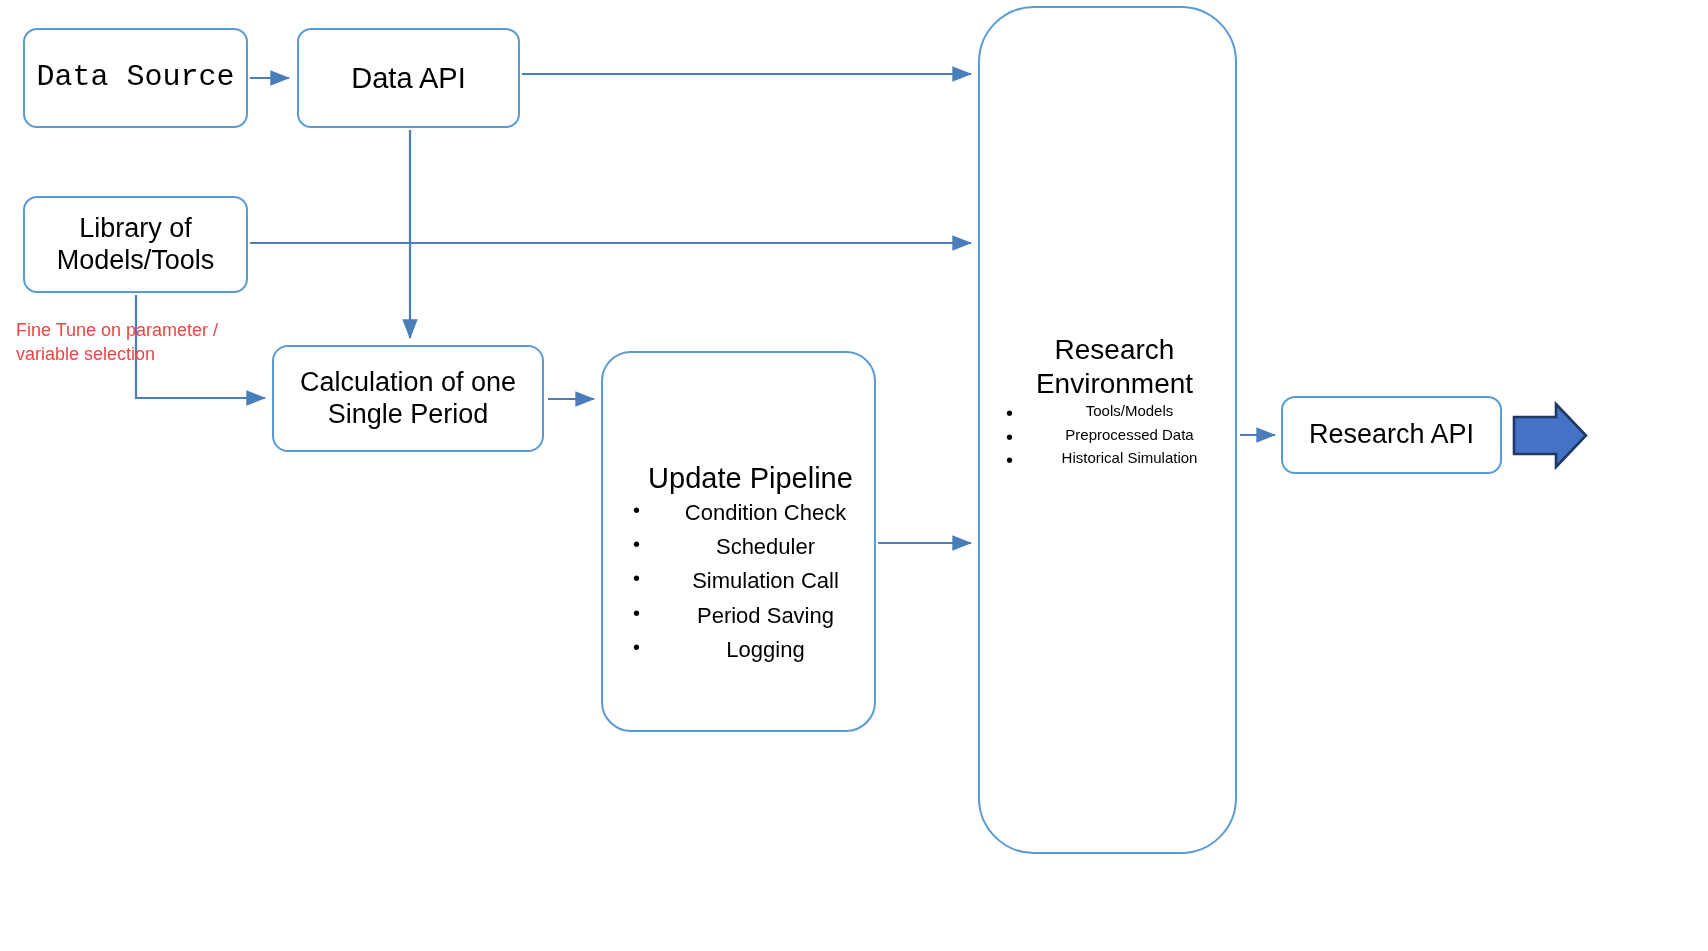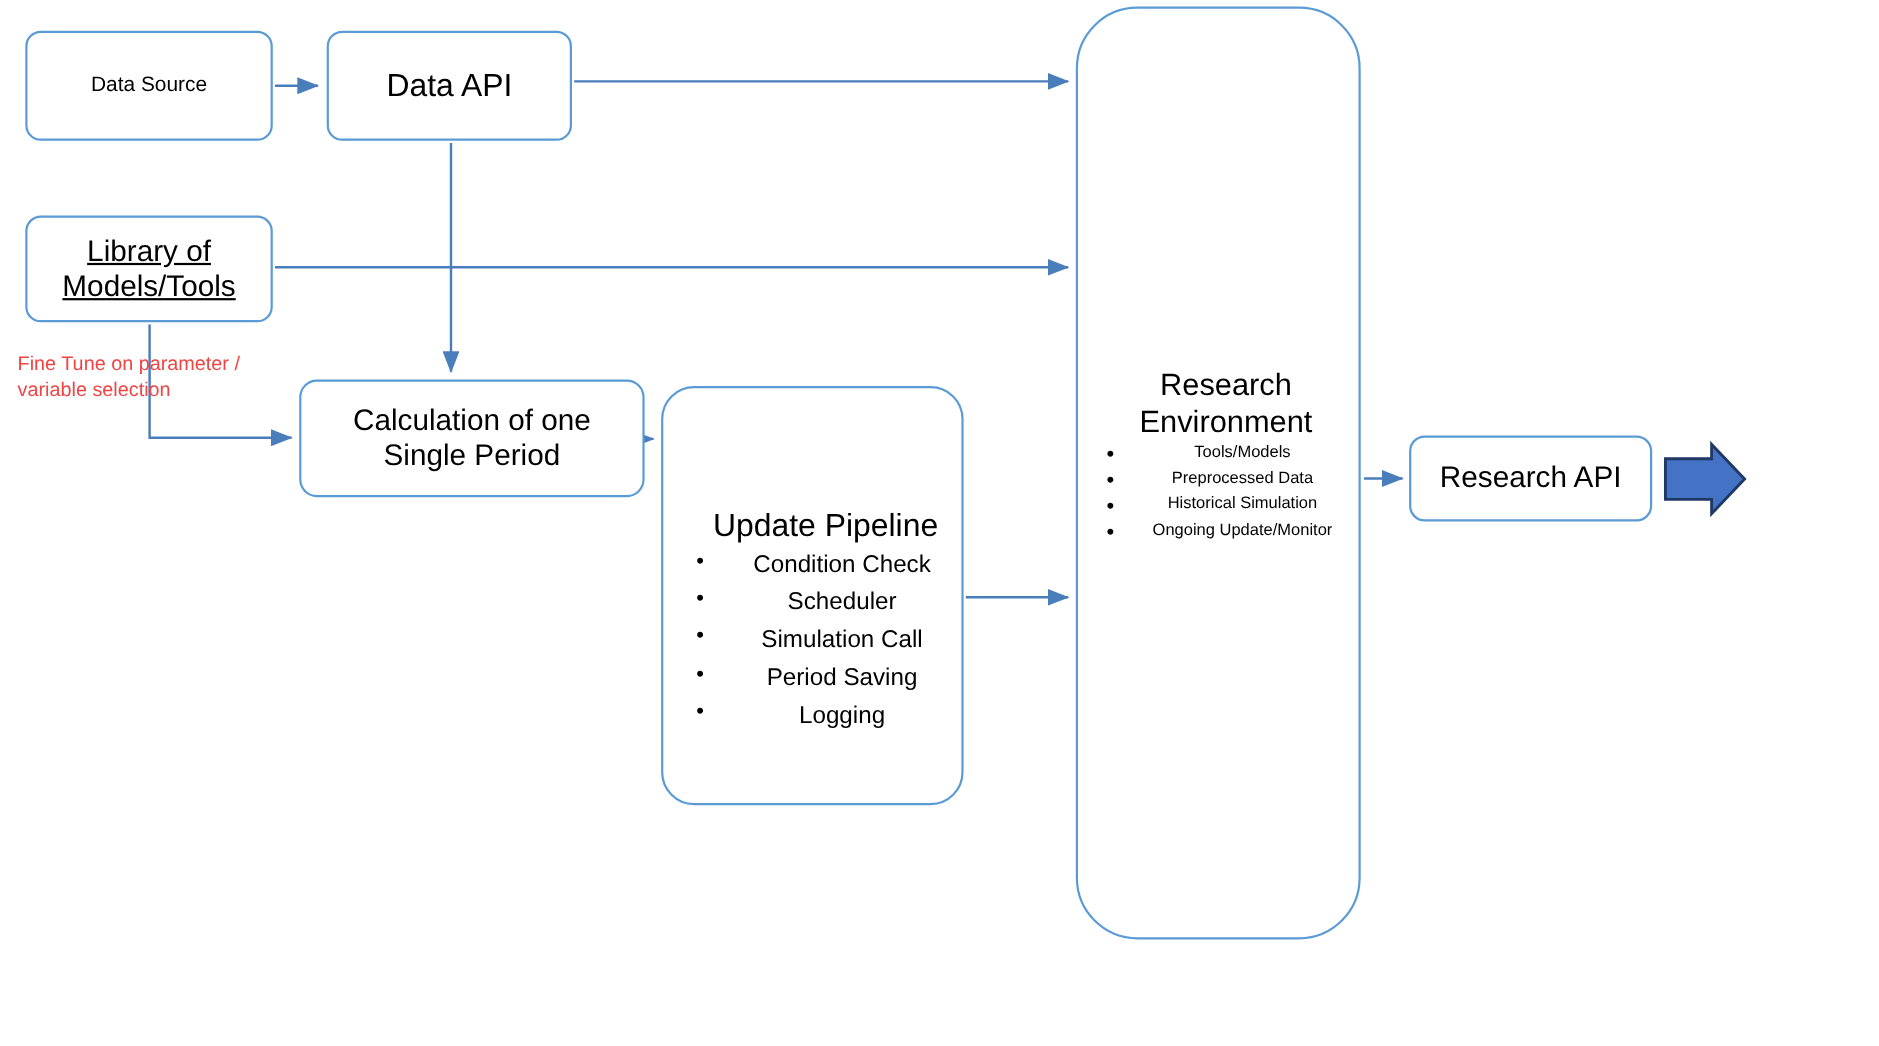--- a/index.html
+++ b/index.html
@@ -39,35 +39,35 @@
     line-height: 1.18;
   }
   .node-label {
     display: block;
     white-space: pre-line;
   }
   
   #node-data-source {
     left: 23px; top: 28px; width: 225px; height: 100px;
     border-radius: 14px;
-    font-size: 19px;
+    font-size: 30px;
+    font-family: Liberation Mono, monospace;
   }
   #node-data-api {
     left: 297px; top: 28px; width: 223px; height: 100px;
     border-radius: 14px;
     font-size: 29px;
   }
   #node-library {
     left: 23px; top: 196px; width: 225px; height: 97px;
     border-radius: 14px;
     font-size: 27px;
-    text-decoration: underline;
   }
   #node-calculation {
-    left: 272px; top: 345px; width: 314px; height: 107px;
+    left: 272px; top: 345px; width: 272px; height: 107px;
     border-radius: 16px;
     font-size: 27px;
   }
   #node-update-pipeline {
     left: 601px; top: 351px; width: 275px; height: 381px;
     border-radius: 30px;
     display: block;
     padding: 0;
   }
   #node-research-env {
@@ -216,21 +216,20 @@
   </div>
 
   <div class="node-box" id="node-research-env">
     <div class="panel-inner" id="research-env-inner">
       <div class="panel-title">Research
 Environment</div>
       <ul class="bullets">
         <li>Tools/Models</li>
         <li>Preprocessed Data</li>
         <li>Historical Simulation</li>
-        <li>Ongoing Update/Monitor</li>
       </ul>
     </div>
   </div>
 
   <div class="node-box" id="node-research-api">
     <span class="node-label">Research API</span>
   </div>
 
 </div>
 

